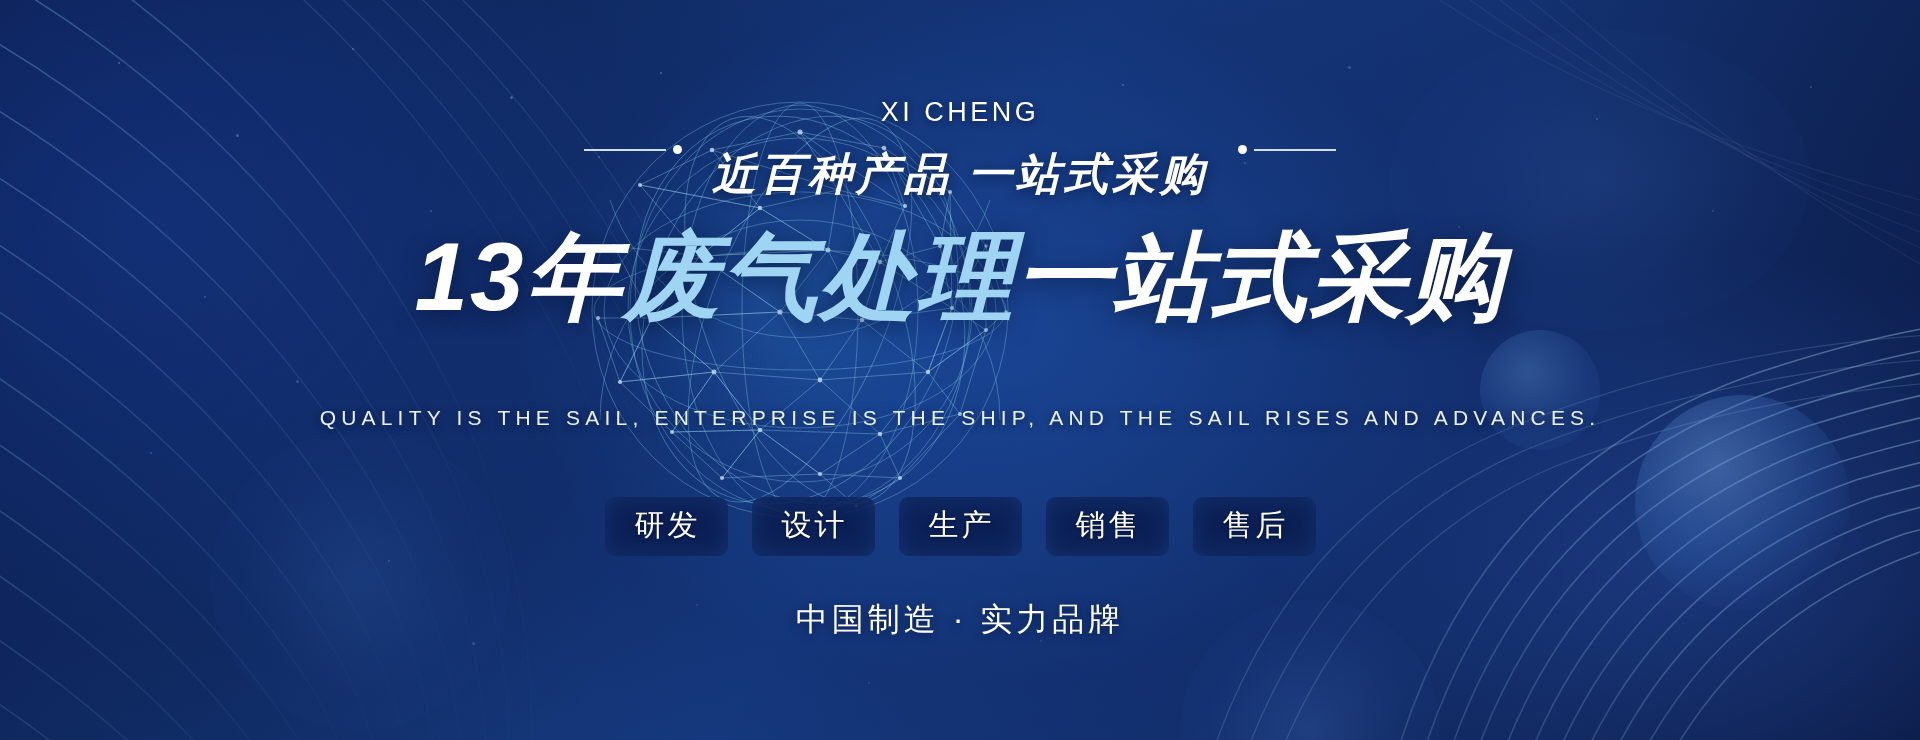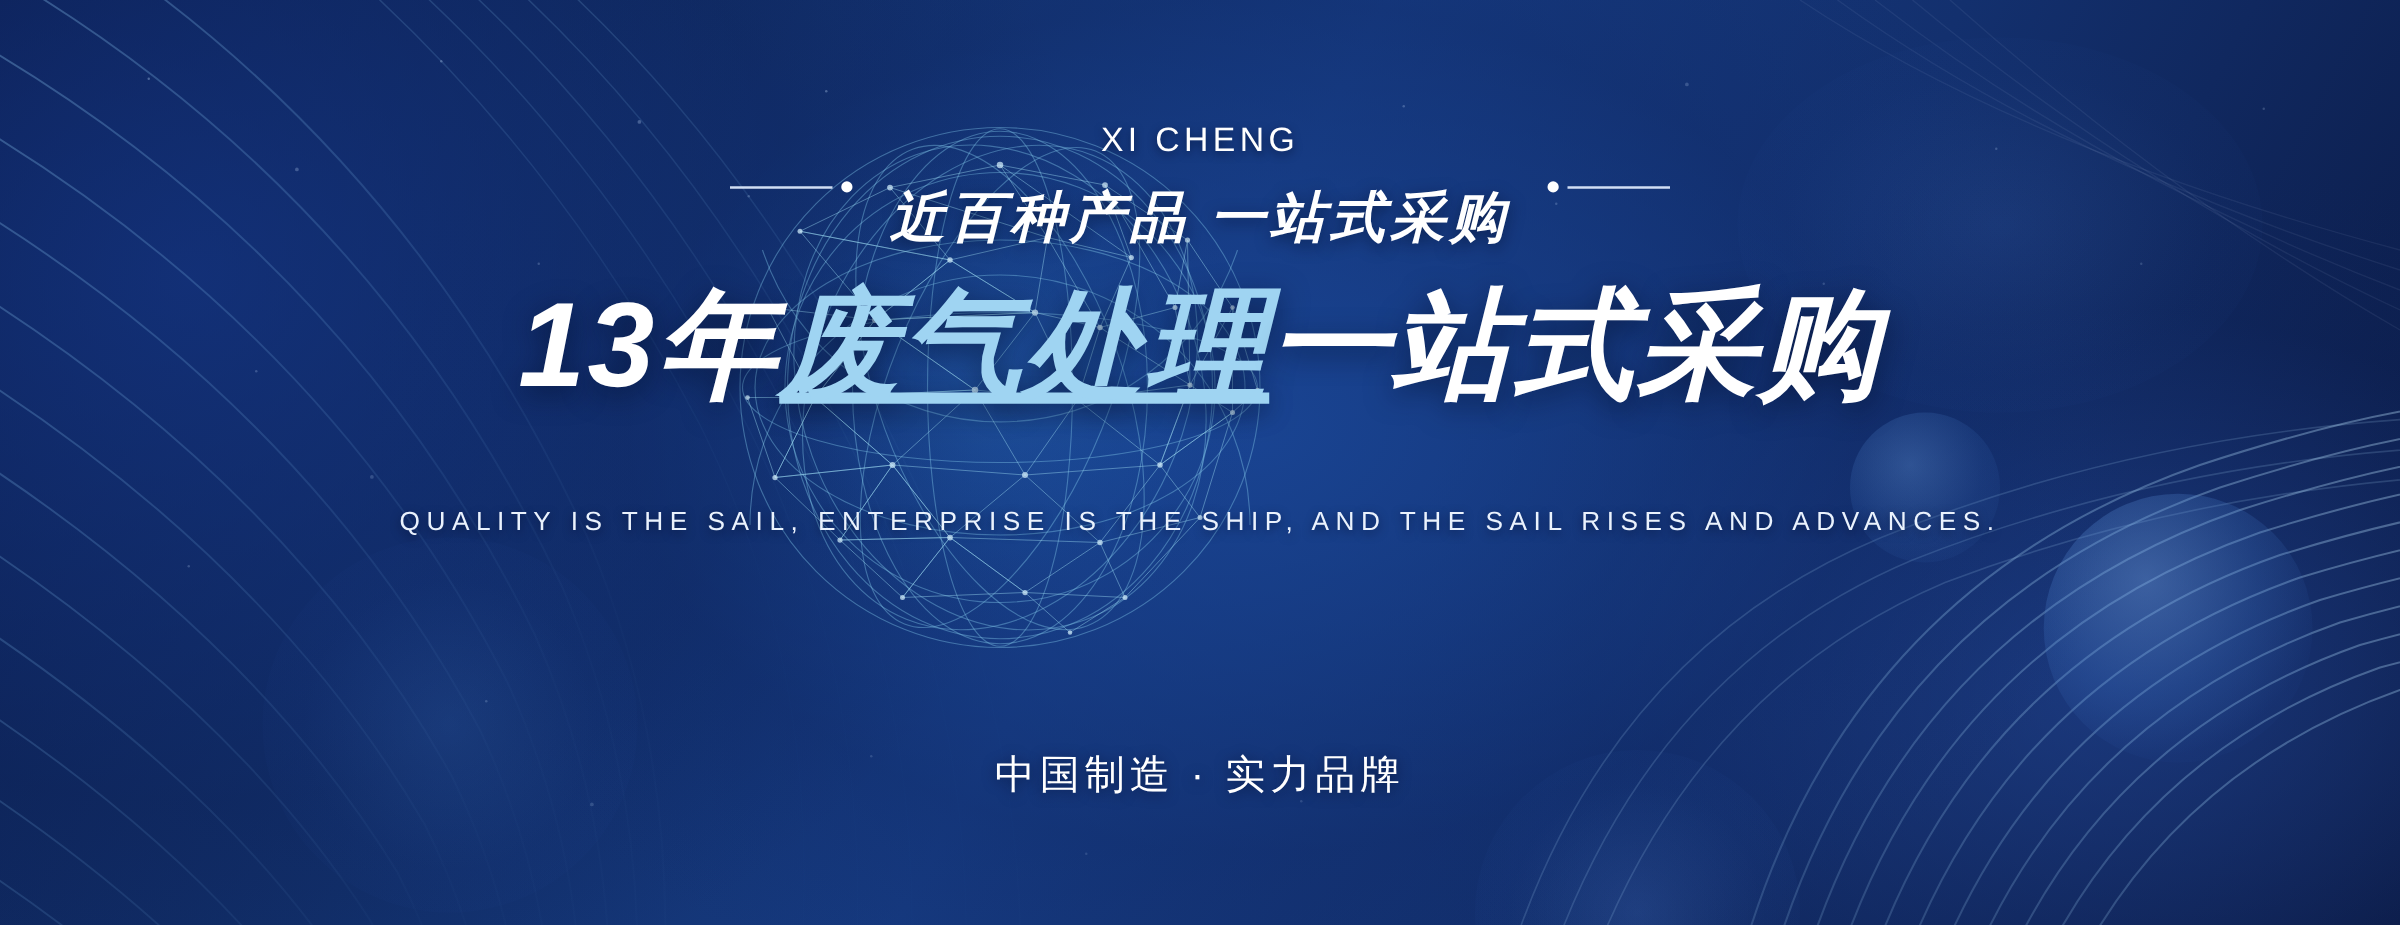--- a/index.html
+++ b/index.html
@@ -143,21 +143,20 @@
     font-weight: 700;
     font-style: italic;
     letter-spacing: 2px;
     white-space: nowrap;
     line-height: 1.15;
     color: #ffffff;
     text-shadow: 0 5px 22px rgba(3,12,40,0.55);
   }
   .headline .accent {
     color: #9fd4f2;
-    text-decoration: underline;
   }
 
   .tagline {
     position: absolute;
     left: 0; right: 0;
     top: 406px;
     text-align: center;
     color: #eaf2fd;
     font-family: Liberation Sans, sans-serif;
     font-size: 21px;
@@ -396,16 +395,23 @@
       <span class="bar"></span>
     </span>
   </div>
 
   <div class="headline">
     <span>13年</span><span class="accent">废气处理</span><span>一站式采购</span>
   </div>
 
   <div class="tagline">QUALITY IS THE SAIL, ENTERPRISE IS THE SHIP, AND THE SAIL RISES AND ADVANCES.</div>
 
+  <div class="badges">
+    <div class="badge">研发</div>
+    <div class="badge">设计</div>
+    <div class="badge">生产</div>
+    <div class="badge">销售</div>
+    <div class="badge">售后</div>
+  </div>
 
   <div class="footline">中国制造 · 实力品牌</div>
 
 </div>
 
 </body></html>

